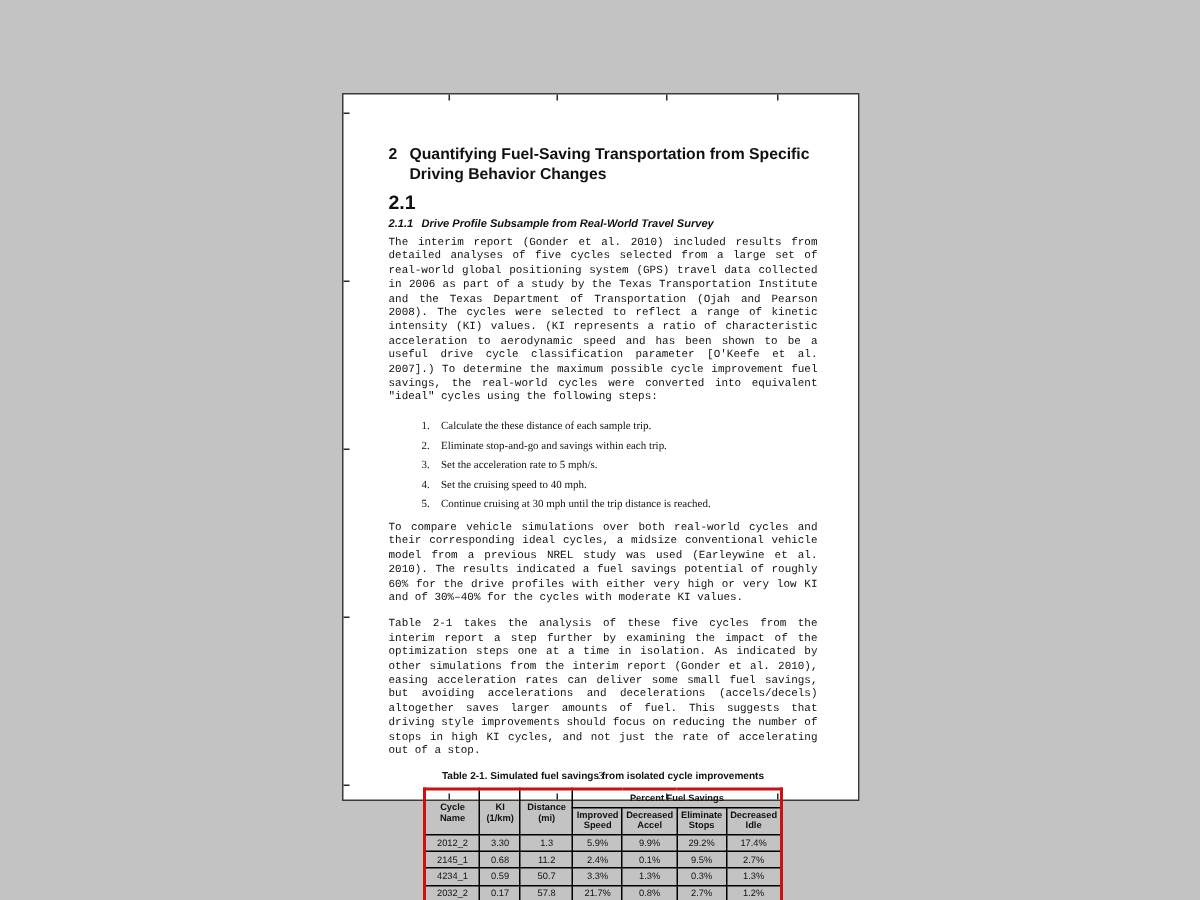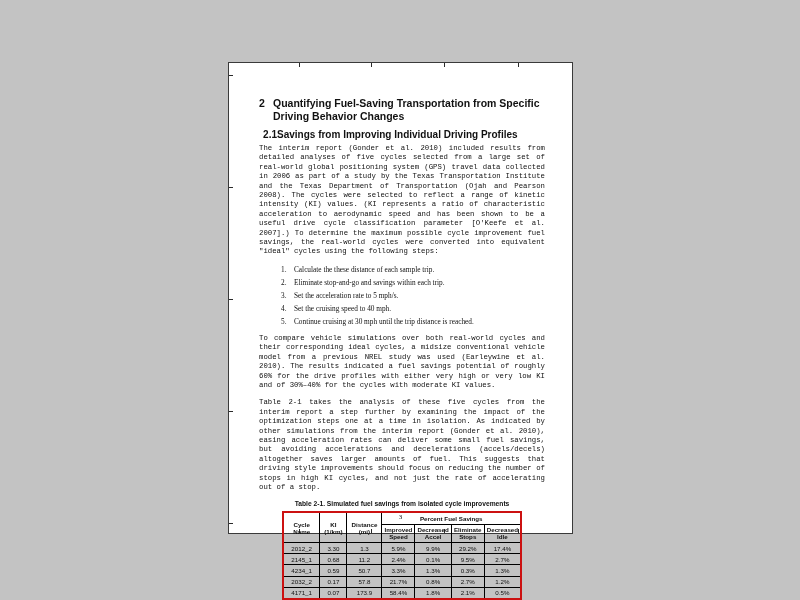--- a/index.html
+++ b/index.html
@@ -29,22 +29,22 @@
   }
   .h1 {
     font-family: "Liberation Sans", sans-serif;
     font-weight: bold;
     font-size: 10.5px; line-height: 12.5px;
     display: flex; margin-bottom: 8px;
   }
   .h1 .num { width: 14px; flex: 0 0 14px; }
   .h2 {
     font-family: "Liberation Sans", sans-serif;
-    font-weight: bold; font-size: 10px; line-height: 10px;
-    display: flex; margin-bottom: 4px; text-align: right;
+    font-weight: bold; font-size: 13px; line-height: 10px;
+    display: flex; margin-bottom: 4px;
   }
   .h2 .num { width: 18px; flex: 0 0 18px; }
   .h3 {
     font-family: "Liberation Sans", sans-serif;
     font-weight: bold; font-style: italic;
     font-size: 7.4px; line-height: 9px;
     display: flex; margin-bottom: 5px;
   }
   .h3 .num { width: 22px; flex: 0 0 22px; }
   .para {
@@ -108,23 +108,26 @@
 
   <div class="content">
 
     <div class="h1">
       <span class="num">2</span>
       <span>Quantifying Fuel-Saving Transportation from Specific Driving Behavior Changes</span>
     </div>
 
     <div class="h2">
       <span class="num">2.1</span>
-      <span>Savings from Improving Individual Driving Profiles</span>
-    </div>
-
+    </div>
+
+    <div class="h3">
+      <span class="num">2.1.1</span>
+      <span>Drive Profile Subsample from Real-World Travel Survey</span>
+    </div>
 
     <p class="para">The interim report (Gonder et al. 2010) included results from detailed analyses of five cycles selected from a large set of real-world global positioning system (GPS) travel data collected in 2006 as part of a study by the Texas Transportation Institute and the Texas Department of Transportation (Ojah and Pearson 2008). The cycles were selected to reflect a range of kinetic intensity (KI) values. (KI represents a ratio of characteristic acceleration to aerodynamic speed and has been shown to be a useful drive cycle classification parameter [O'Keefe et al. 2007].) To determine the maximum possible cycle improvement fuel savings, the real-world cycles were converted into equivalent "ideal" cycles using the following steps:</p>
 
     <div class="steps">
       <div class="step">
         <span class="n">1.</span>
         <span>Calculate the these distance of each sample trip.</span>
       </div>
       <div class="step">
         <span class="n">2.</span>

